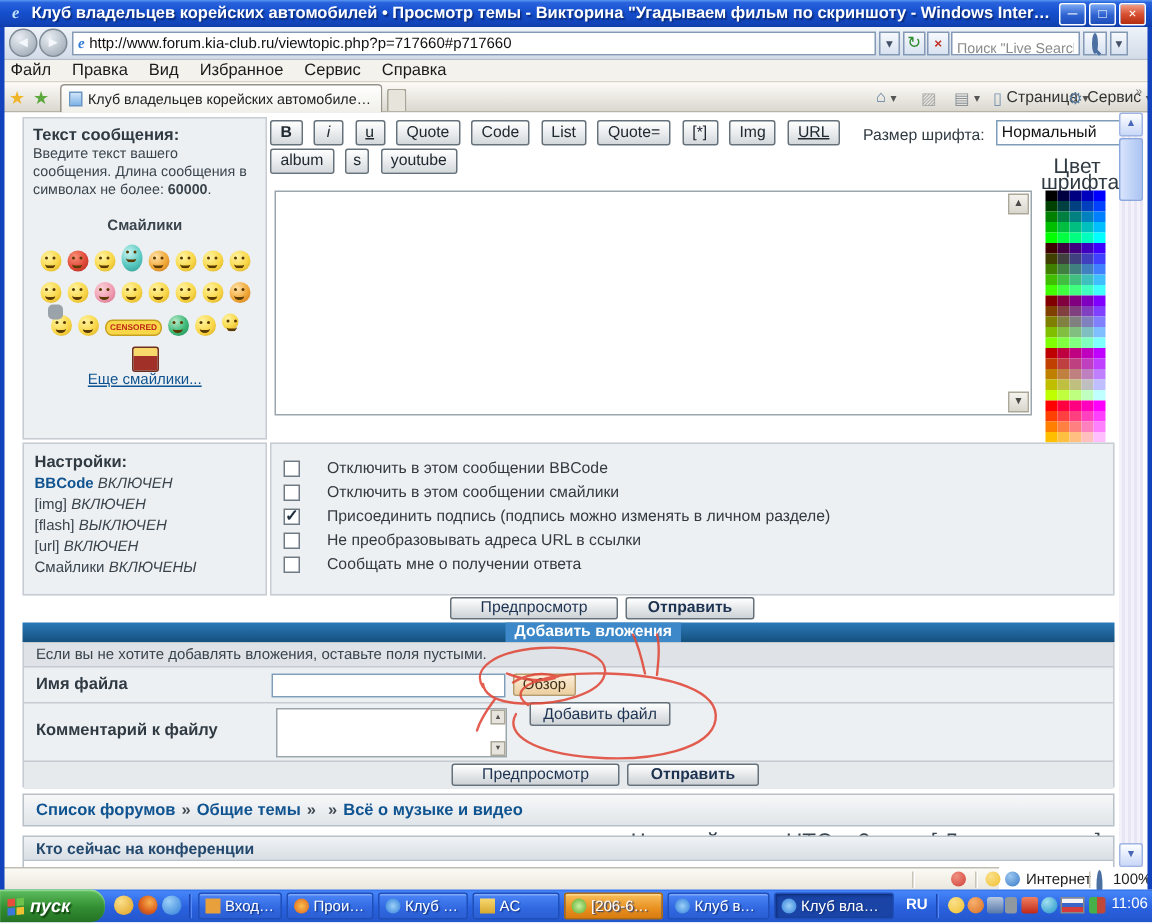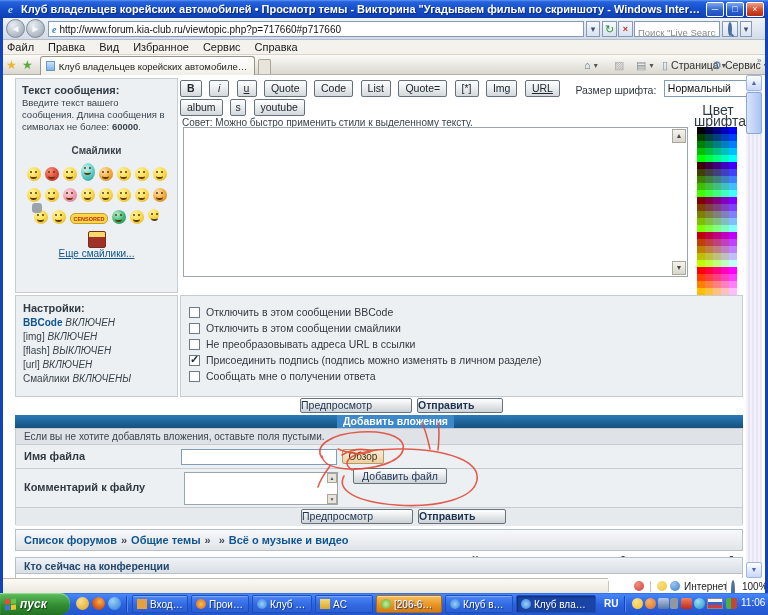--- a/index.html
+++ b/index.html
@@ -96,27 +96,27 @@
   .bigtext { left:180px; top:52px; width:505px; height:150px; background:#fff; border:1px solid #9AA5AC; }
   .scr-arrow { position:absolute; right:1px; width:14px; height:14px; background:linear-gradient(180deg,#F4F3EE,#D9D6CC);
     border:1px solid #ACA899; font-size:7px; color:#4A4A48; text-align:center; line-height:12px; }
 
   .pal-label { left:691px; top:30px; width:48px; text-align:center; font-size:14px; color:#303A42; line-height:11px; }
   .palette { left:694px; top:52px; }
   .pal-row { height:7px; font-size:0; }
   .pal-cell { display:inline-block; width:8px; height:7px; }
 
   .cbpanel { left:177px; top:220px; width:563px; height:102px; padding:8px 0 0 8px; }
-  .cbrow { display:flex; align-items:center; height:16px; gap:6px; }
+  .cbrow { display:flex; align-items:center; height:16px; gap:18px; }
   .cb { width:11px; height:11px; background:#fff; border:1px solid #6E7A84; position:relative; }
   .cb.checked::after { content:"✓"; position:absolute; left:0px; top:-3px; font-size:11px; font-weight:bold; color:#203040; }
   .cbl { font-size:10.5px; color:#333A40; }
 
   .pbtn { position:absolute; height:15px; border:1px solid #66727B; border-radius:2px;
-    background:linear-gradient(180deg,#FFFFFF,#E3E6E8 55%,#CDD2D6); font-size:10.5px; color:#1C3250; line-height:13px; }
+    background:linear-gradient(180deg,#FFFFFF,#E3E6E8 55%,#CDD2D6); font-size:10.5px; color:#1C3250; text-align:center; line-height:13px; }
   .pbtn.bold { font-weight:bold; }
 
   .bluebar { left:12px; top:340px; width:728px; height:13px; background:linear-gradient(180deg,#2B79B8,#15517E); }
   .bluebar .chip { position:absolute; left:322px; top:0px; height:13px; padding:0 6px; background:#3C88C8;
     color:#fff; font-size:10.5px; font-weight:bold; line-height:13px; }
 
   .attach { left:12px; top:353px; width:728px; height:97px; }
   .attach-note { position:absolute; left:0; top:0; width:100%; height:16px; background:#DFE3E7; border-bottom:1px solid #C6CCD2;
     font-size:10px; color:#3A444C; line-height:15px; padding-left:8px; }
   .attach-lbl { position:absolute; left:8px; font-size:11px; font-weight:bold; color:#303A42; }
@@ -140,21 +140,21 @@
     border:1px solid #B8C0C8; font-size:10.5px; font-weight:bold; color:#23486E; line-height:16px; padding-left:8px; }
   .stubrow { left:12px; top:499px; width:728px; height:4px; background:#fff; border-left:1px solid #B8C0C8; border-right:1px solid #B8C0C8; }
 
   
   .vscroll { left:746px; top:75px; width:16px; height:503px; background:repeating-linear-gradient(90deg,#F3F2FA 0 2px,#E8E6F4 2px 4px); }
   .vs-btn { position:absolute; left:0; width:16px; height:16px; background:linear-gradient(180deg,#FDFEFF,#C9D8F8);
     border:1px solid #9FB5E4; border-radius:2px; font-size:7px; color:#4A66B8; text-align:center; line-height:14px; }
   .vs-thumb { position:absolute; left:0; top:17px; width:16px; height:42px; background:linear-gradient(90deg,#D8E4FC,#ABC4F2); border:1px solid #89A8E0; border-radius:2px; }
 
   
-  .statusbar { left:0; top:578px; width:608px; height:15px; background:linear-gradient(180deg,#FBFAF5,#EAE8DD); border-top:1px solid #C0BDB0; }
+  .statusbar { left:0; top:578px; width:666px; height:15px; background:linear-gradient(180deg,#FBFAF5,#EAE8DD); border-top:1px solid #C0BDB0; }
   .sb-div { position:absolute; top:2px; height:11px; border-left:1px solid #C8C5B8; border-right:1px solid #FFF; }
   .sb-ico { position:absolute; top:2px; width:10px; height:10px; border-radius:50%; }
   .sb-text { position:absolute; top:2px; font-size:10px; color:#202020; }
 
   
   .taskbar { left:0; top:593px; width:768px; height:22px;
     background:linear-gradient(180deg,#2E6BE8 0%,#4585F8 7%,#2A61DE 55%,#2256CC 100%); }
   .startbtn { position:absolute; left:0; top:0; width:70px; height:22px; border-radius:0 10px 10px 0;
     background:linear-gradient(180deg,#5FBF5F,#328E32 55%,#247224); box-shadow:inset 0 1px 1px #9ADF9A;
     display:flex; align-items:center; gap:4px; padding-left:5px; }
@@ -316,21 +316,20 @@
         <span class="val">Нормальный</span>
 
       </span>
     </div>
     <div class="abs tbrow2">
       <span class="tbtn">album</span>
       <span class="tbtn" style="min-width:16px;padding:1px 4px;">s</span>
       <span class="tbtn">youtube</span>
     </div>
 
-    <div class="abs tip">Совет: Можно быстро применить стили к выделенному тексту.</div>
 
     <div class="abs bigtext">
       <span class="scr-arrow" style="top:1px;">▲</span>
       <span class="scr-arrow" style="bottom:1px;">▼</span>
     </div>
 
     <div class="abs pal-label">Цвет шрифта</div>
     <div class="abs palette">
         <div class="pal-row"><span class="pal-cell" style="background: rgb(0, 0, 0);"></span><span class="pal-cell" style="background: rgb(0, 0, 64);"></span><span class="pal-cell" style="background: rgb(0, 0, 128);"></span><span class="pal-cell" style="background: rgb(0, 0, 191);"></span><span class="pal-cell" style="background: rgb(0, 0, 255);"></span></div>
         <div class="pal-row"><span class="pal-cell" style="background: rgb(0, 64, 0);"></span><span class="pal-cell" style="background: rgb(0, 64, 64);"></span><span class="pal-cell" style="background: rgb(0, 64, 128);"></span><span class="pal-cell" style="background: rgb(0, 64, 191);"></span><span class="pal-cell" style="background: rgb(0, 64, 255);"></span></div>
@@ -362,26 +361,26 @@
     <div class="panel cbpanel">
       <div class="cbrow">
           <span class="cb"></span>
           <span class="cbl">Отключить в этом сообщении BBCode</span>
         </div>
       <div class="cbrow">
           <span class="cb"></span>
           <span class="cbl">Отключить в этом сообщении смайлики</span>
         </div>
       <div class="cbrow">
+          <span class="cb checked"></span>
+          <span class="cbl">Присоединить подпись (подпись можно изменять в личном разделе)</span>
+        </div>
+      <div class="cbrow">
           <span class="cb"></span>
           <span class="cbl">Не преобразовывать адреса URL в ссылки</span>
-        </div>
-      <div class="cbrow">
-          <span class="cb checked"></span>
-          <span class="cbl">Присоединить подпись (подпись можно изменять в личном разделе)</span>
         </div>
       <div class="cbrow">
           <span class="cb"></span>
           <span class="cbl">Сообщать мне о получении ответа</span>
         </div>
     </div>
 
     <span class="pbtn" style="left:297px;top:323px;width:112px;">Предпросмотр</span>
     <span class="pbtn bold" style="left:414px;top:323px;width:86px;">Отправить</span>
 

